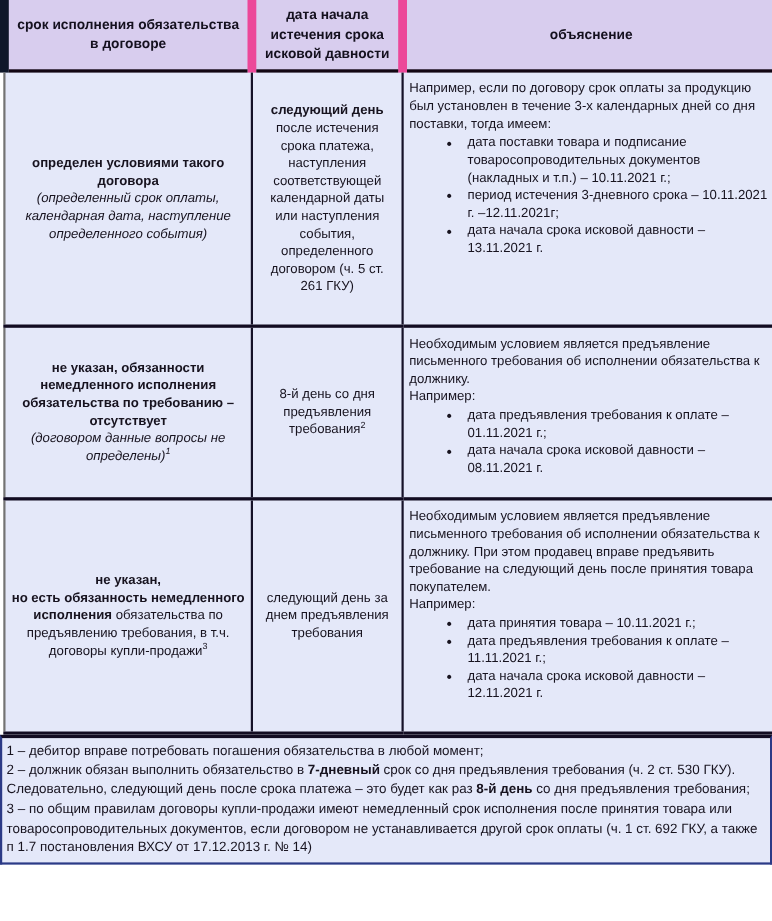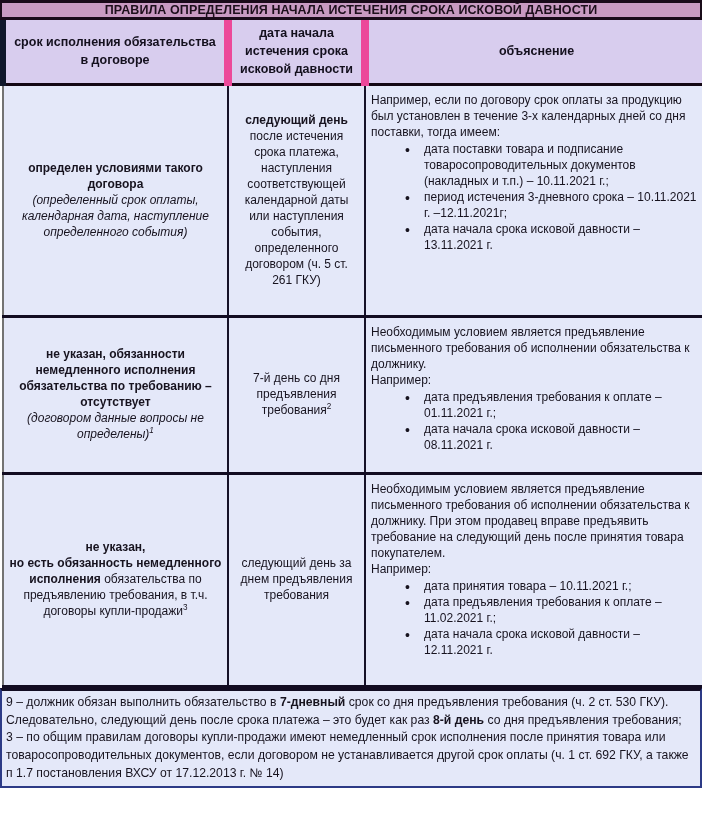--- a/index.html
+++ b/index.html
@@ -59,21 +59,21 @@
     border-right: 2px solid #160a16;
     border-bottom: 3px solid #130714;
     text-align: center;
     font-weight: bold;
     font-size: 12.5px;
     color: #14101e;
     padding: 5px 4px;
     line-height: 1.42;
     height: 64px;
   }
-  .hdr td.first { border-left: 6px solid #0f172a; }
+  .hdr td.first { border-left: 8px solid #0f172a; }
   .hdr td.last { border-right: 2px solid #160a16; margin-left: 22px; }
 
   
   .body-row td {
     background: #e4e8f9;
     border-left: 2px solid #737373;
     border-right: 2px solid #151128;
     border-bottom: 3px solid #120c22;
     font-size: 12px;
     color: #17131f;
@@ -139,23 +139,20 @@
   }
   .footnotes p {
     margin: 0;
   }
 </style>
 </head>
 <body>
 
 <div class="doc">
 
-  <div class="title-bar">
-    <span class="title-text">ПРАВИЛА ОПРЕДЕЛЕНИЯ НАЧАЛА ИСТЕЧЕНИЯ СРОКА ИСКОВОЙ ДАВНОСТИ</span>
-  </div>
 
   <table class="main">
     <colgroup>
       <col style="width:225px">
       <col style="width:137px">
       <col style="width:340px">
     </colgroup>
 
     <tbody>
         <tr class="hdr">
@@ -181,21 +178,21 @@
         </ul>
       </td>
     </tr>
 
     <tr class="body-row">
       <td class="c1" style="height:157px">
         <span>не указан, обязанности немедленного исполнения обязательства по требованию – отсутствует</span><br>
         <span class="ital">(договором данные вопросы не определены)</span><sup class="ital">1</sup>
       </td>
       <td class="c2">
-        <span>7-й день со дня предъявления требования</span><sup>2</sup>
+        <span>8-й день со дня предъявления требования</span><sup>2</sup>
       </td>
       <td class="c3">
         <p class="lead" style="white-space:pre-line">Необходимым условием является предъявление письменного требования об исполнении обязательства к должнику.
 Например:</p>
         <ul class="bullets">
           <li>дата предъявления требования к оплате – 01.11.2021 г.;</li>
           <li>дата начала срока исковой давности – 08.11.2021 г.</li>
         </ul>
       </td>
     </tr>
@@ -206,26 +203,27 @@
         <span>но есть обязанность немедленного исполнения</span><span class="norm"> обязательства по предъявлению требования, в т.ч. договоры купли-продажи</span><sup class="norm">3</sup>
       </td>
       <td class="c2">
         <span>следующий день за днем предъявления требования</span>
       </td>
       <td class="c3">
         <p class="lead" style="white-space:pre-line">Необходимым условием является предъявление письменного требования об исполнении обязательства к должнику. При этом продавец вправе предъявить требование на следующий день после принятия товара покупателем.
 Например:</p>
         <ul class="bullets">
           <li>дата принятия товара – 10.11.2021 г.;</li>
-          <li>дата предъявления требования к оплате – 11.02.2021 г.;</li>
+          <li>дата предъявления требования к оплате – 11.11.2021 г.;</li>
           <li>дата начала срока исковой давности – 12.11.2021 г.</li>
         </ul>
       </td>
     </tr>
   </tbody>
     </table>
 
   <div class="footnotes">
-    <p><span>9 – должник обязан выполнить обязательство в </span><span class="b">7-дневный</span><span> срок со дня предъявления требования (ч. 2 ст. 530 ГКУ). Следовательно, следующий день после срока платежа – это будет как раз </span><span class="b">8-й день</span><span> со дня предъявления требования;</span></p>
+    <p>1 – дебитор вправе потребовать погашения обязательства в любой момент;</p>
+    <p><span>2 – должник обязан выполнить обязательство в </span><span class="b">7-дневный</span><span> срок со дня предъявления требования (ч. 2 ст. 530 ГКУ). Следовательно, следующий день после срока платежа – это будет как раз </span><span class="b">8-й день</span><span> со дня предъявления требования;</span></p>
     <p>3 – по общим правилам договоры купли-продажи имеют немедленный срок исполнения после принятия товара или товаросопроводительных документов, если договором не устанавливается другой срок оплаты (ч. 1 ст. 692 ГКУ, а также п 1.7 постановления ВХСУ от 17.12.2013 г. № 14)</p>
   </div>
 
 </div>
 
 </body></html>

